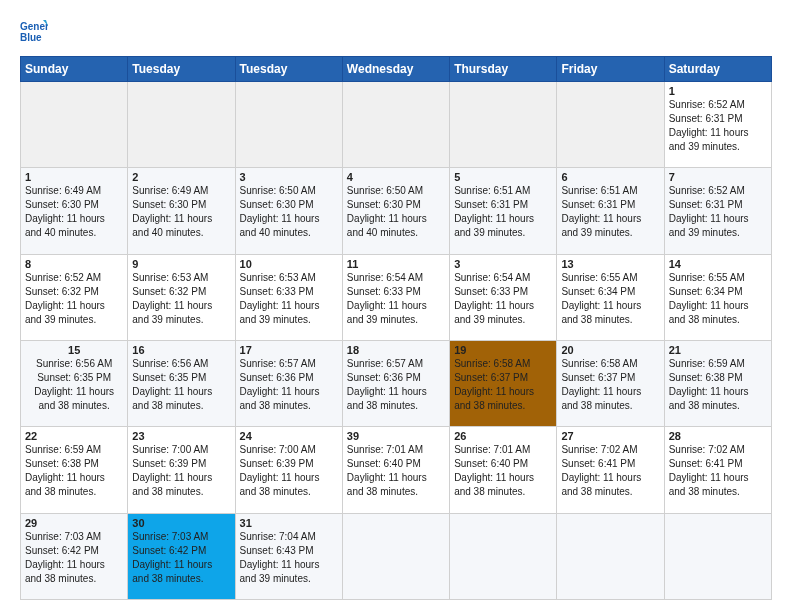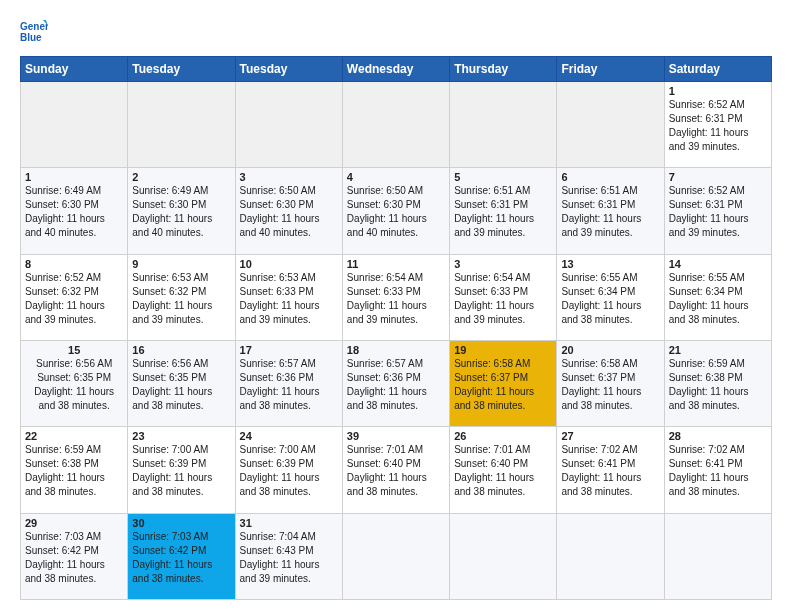--- a/index.html
+++ b/index.html
@@ -215,21 +215,21 @@
           <span class="day-info">Sunrise: 6:56 AM<br>Sunset: 6:35 PM<br>Daylight: 11 hours and 38 minutes.</span>
         </td>
           <td style="background: rgb(245, 247, 250);">
           <span class="day-num">17</span>
           <span class="day-info">Sunrise: 6:57 AM<br>Sunset: 6:36 PM<br>Daylight: 11 hours and 38 minutes.</span>
         </td>
           <td style="background: rgb(245, 247, 250);">
           <span class="day-num">18</span>
           <span class="day-info">Sunrise: 6:57 AM<br>Sunset: 6:36 PM<br>Daylight: 11 hours and 38 minutes.</span>
         </td>
-          <td style="background: #eab308;">
+          <td style="background: #a16207;">
           <span class="day-num">19</span>
           <span class="day-info">Sunrise: 6:58 AM<br>Sunset: 6:37 PM<br>Daylight: 11 hours and 38 minutes.</span>
         </td>
           <td style="background: rgb(245, 247, 250);">
           <span class="day-num">20</span>
           <span class="day-info">Sunrise: 6:58 AM<br>Sunset: 6:37 PM<br>Daylight: 11 hours and 38 minutes.</span>
         </td>
           <td style="background: rgb(245, 247, 250);">
           <span class="day-num">21</span>
           <span class="day-info">Sunrise: 6:59 AM<br>Sunset: 6:38 PM<br>Daylight: 11 hours and 38 minutes.</span>

